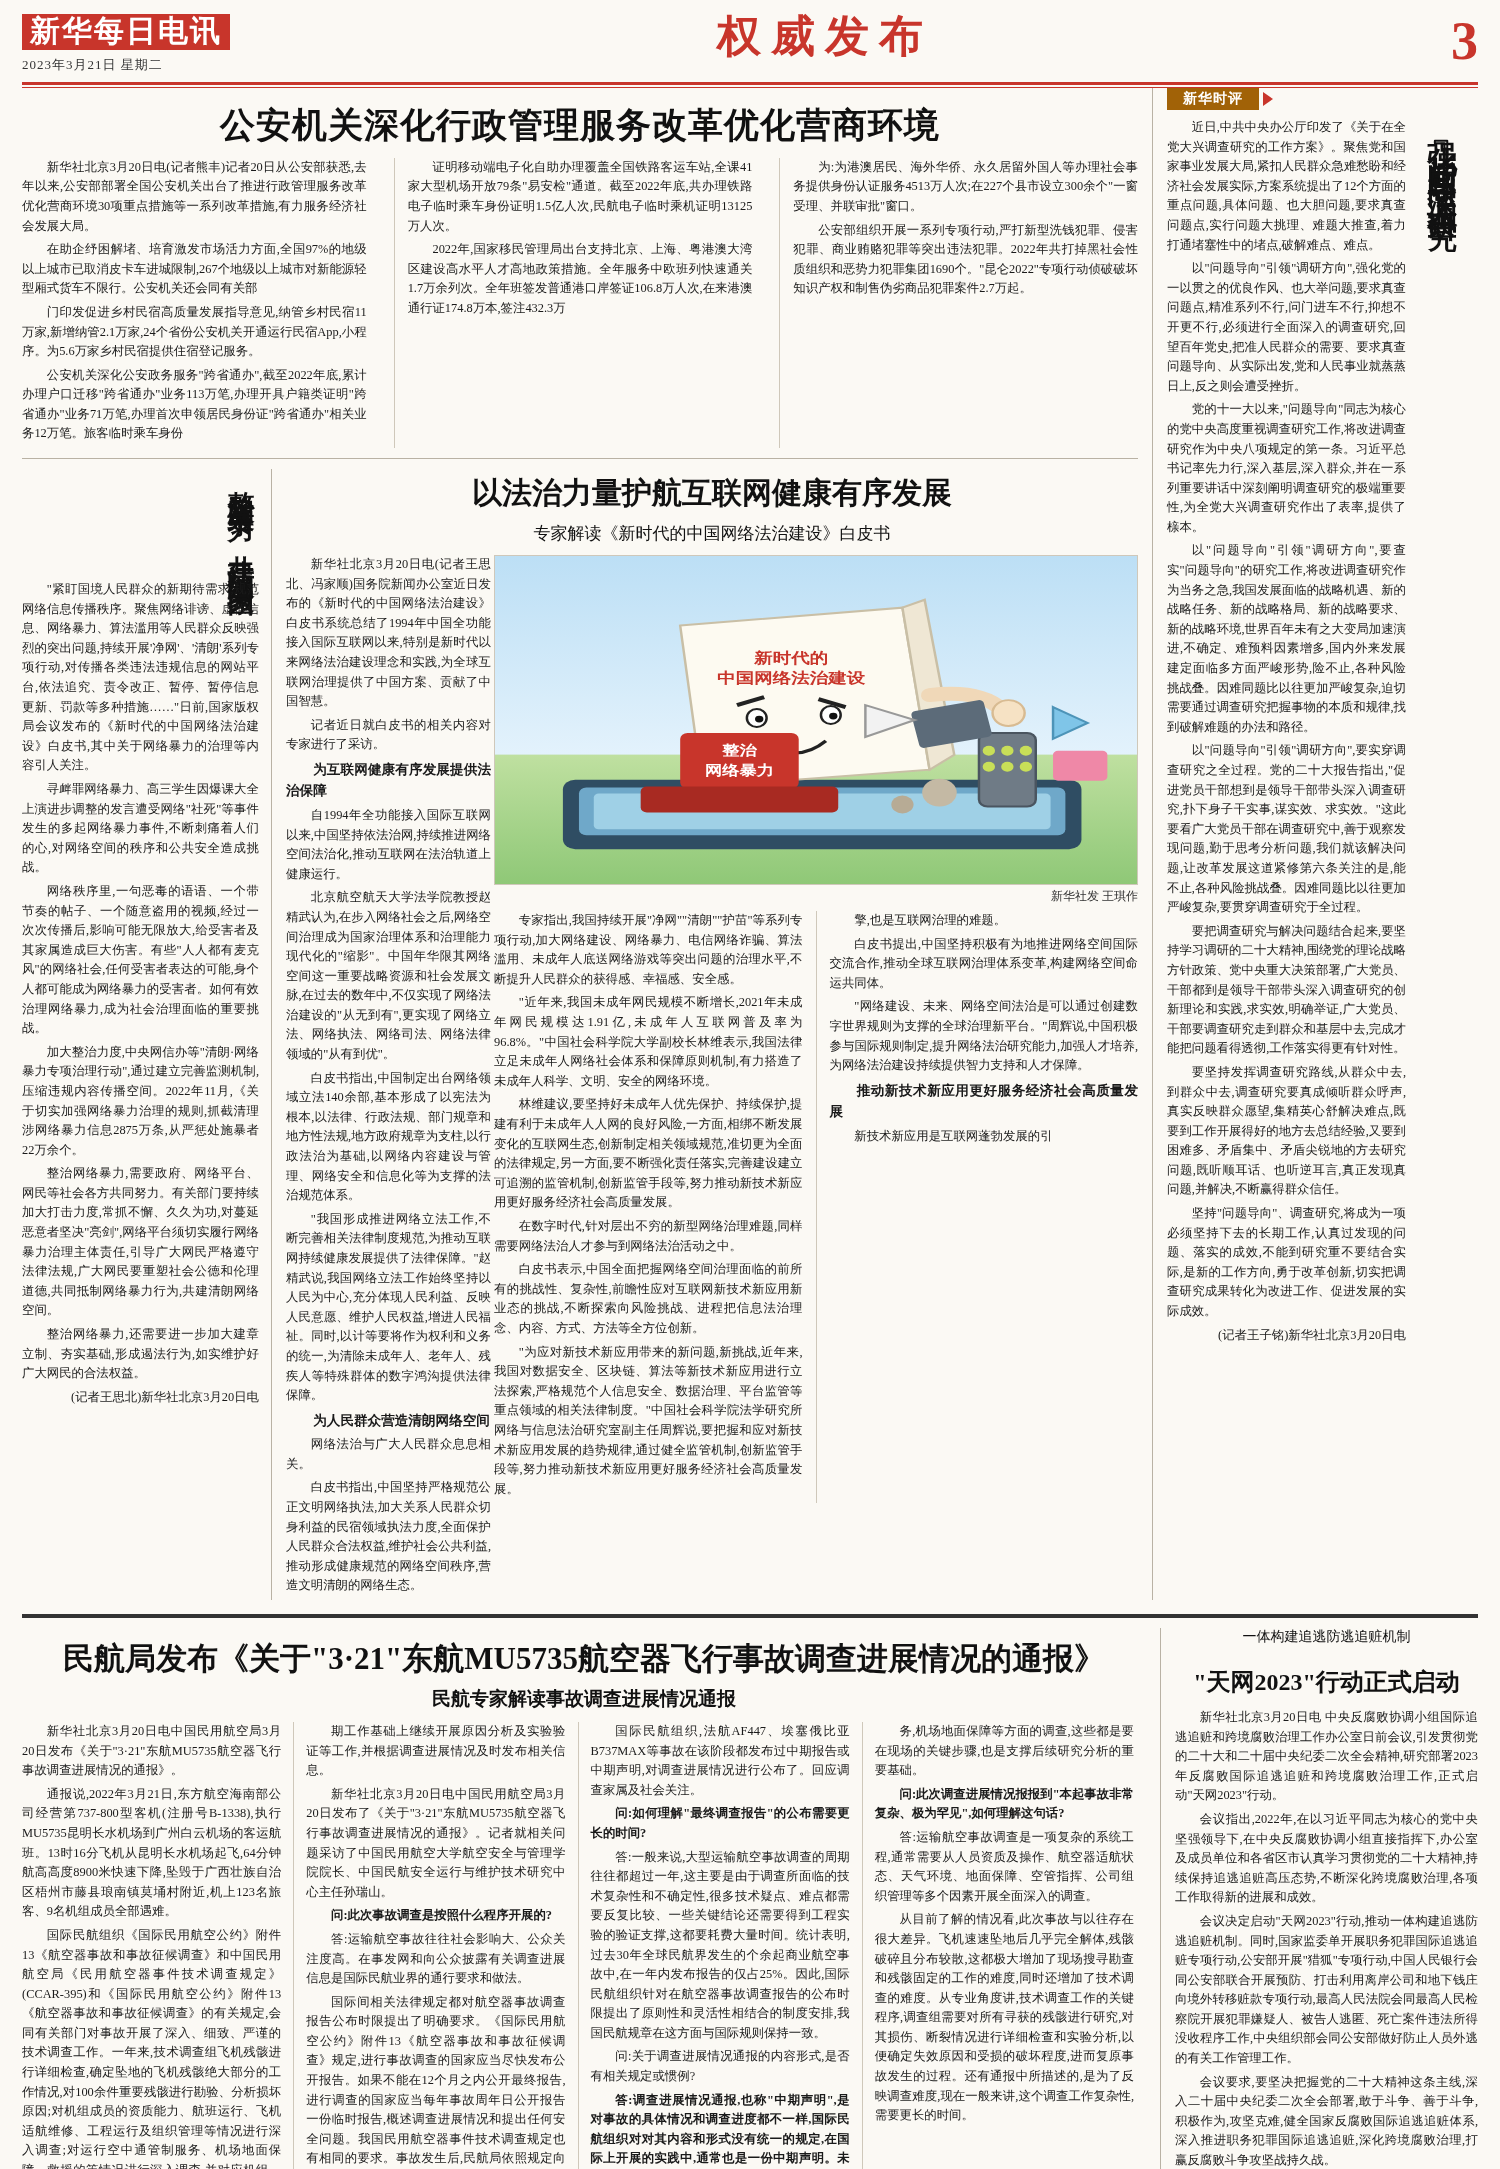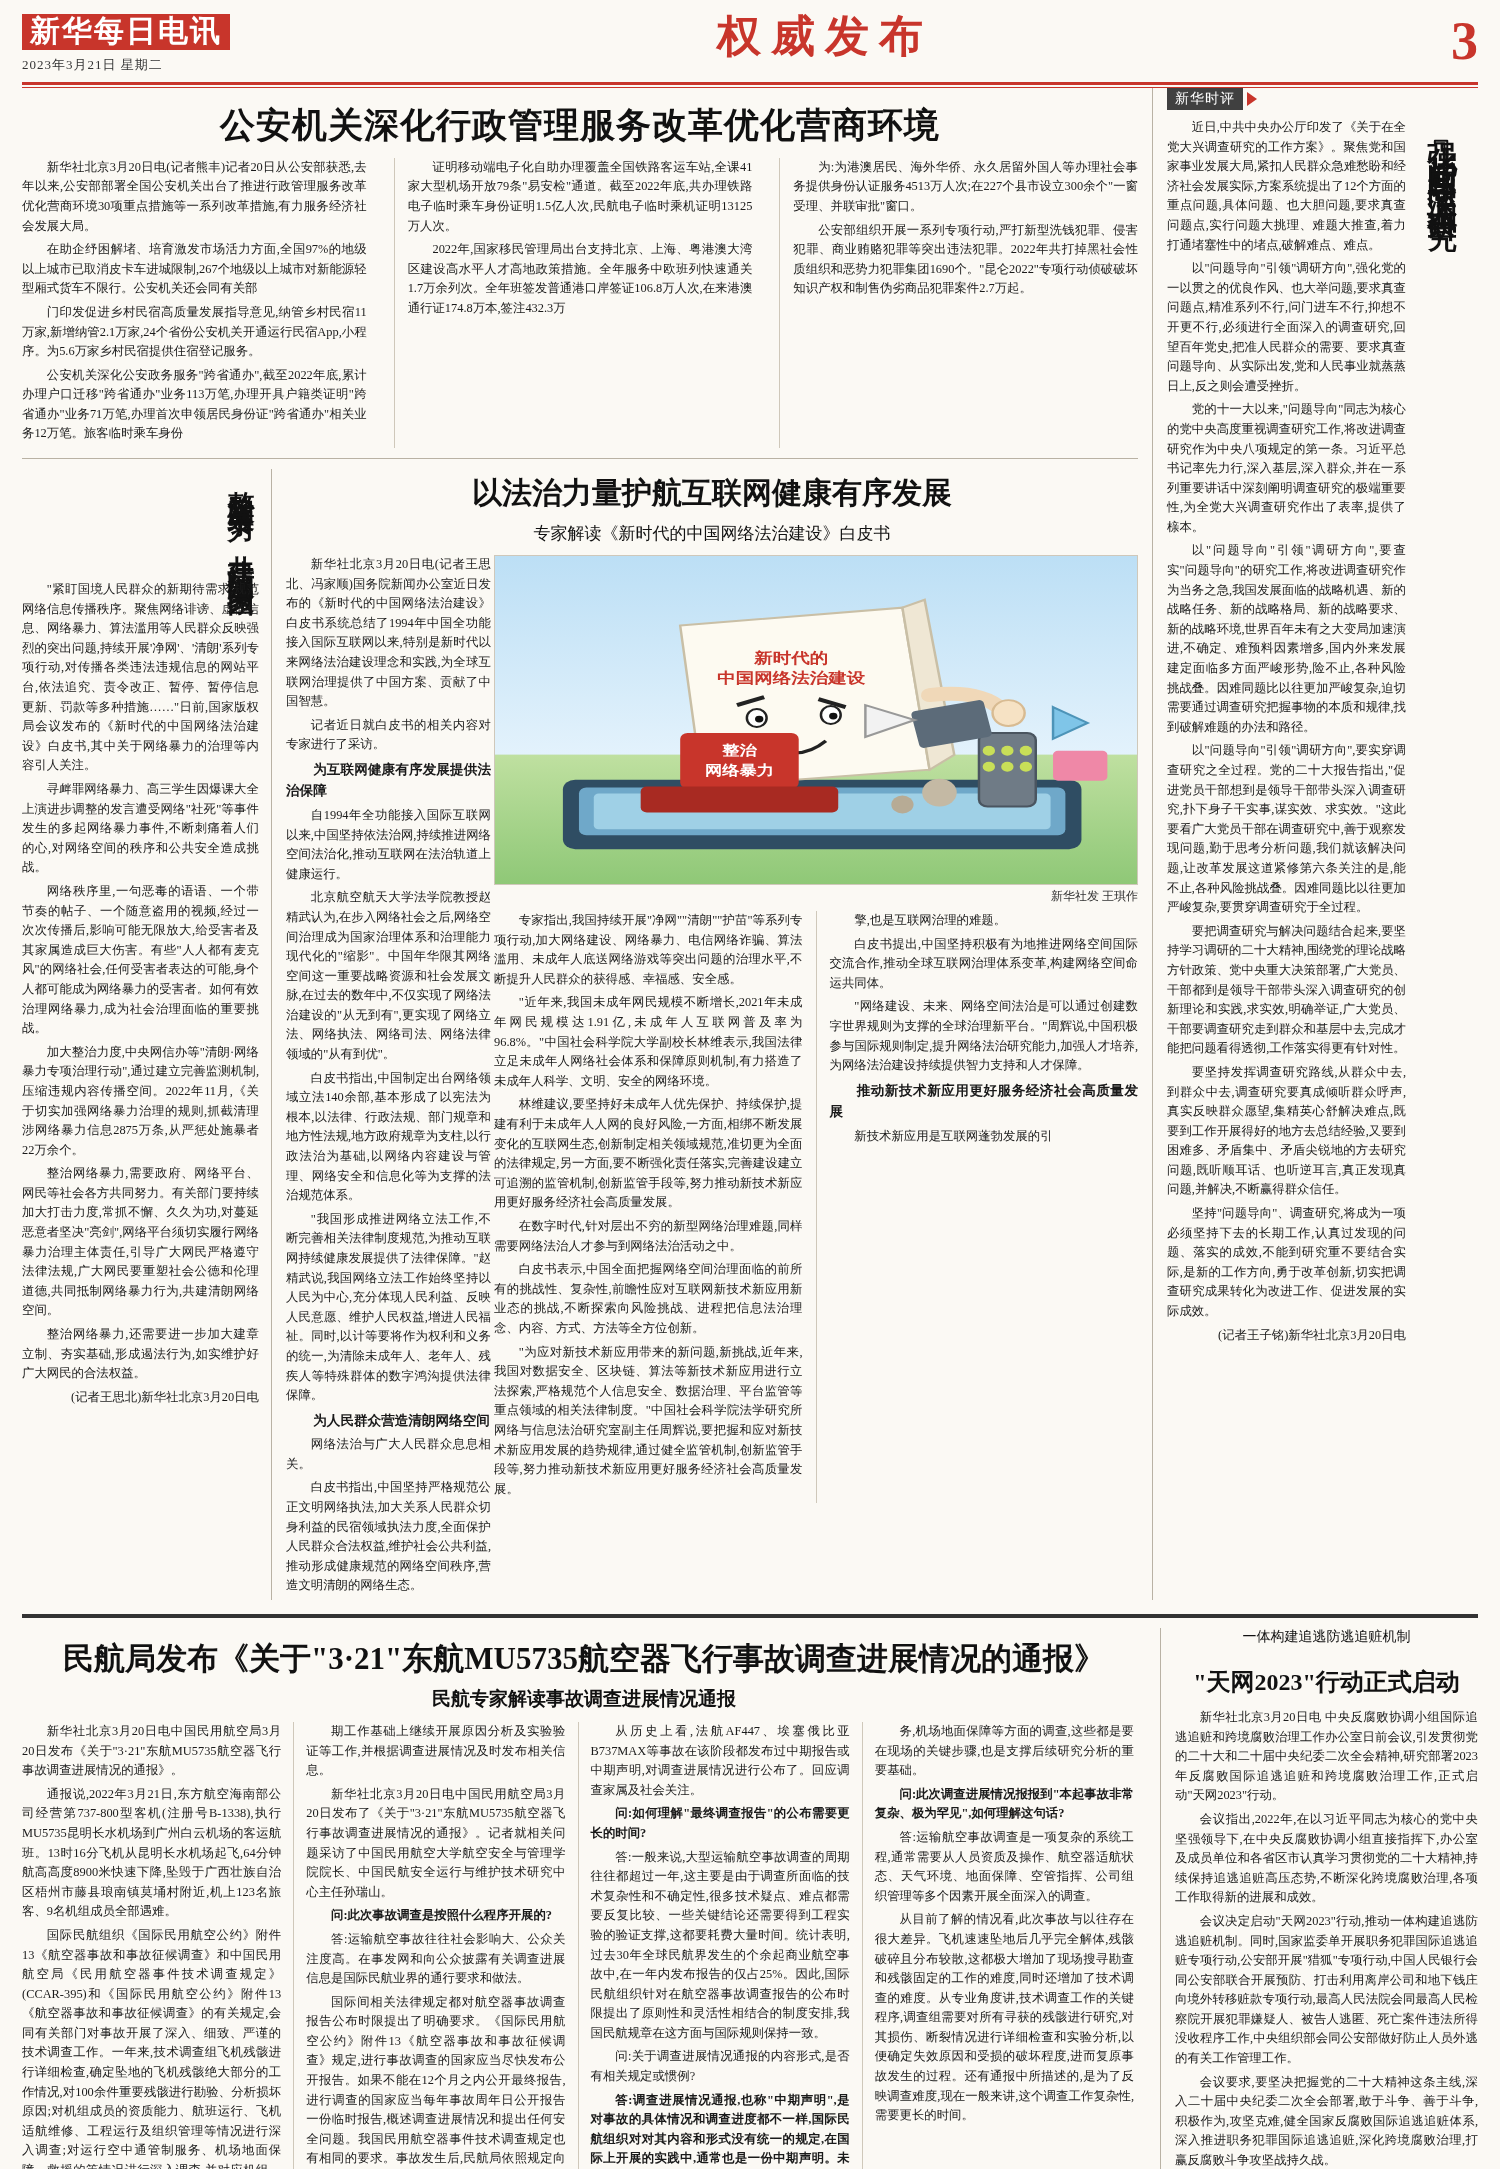--- a/index.html
+++ b/index.html
@@ -69,22 +69,22 @@
 
   
   .illus {
     position:relative; width:100%; height:330px; overflow:hidden;
     background:linear-gradient(#cfe6f6 0%, #dff0fb 42%, #bfe0a8 42%, #a9d492 100%);
     border:1px solid #cfc8ba;
   }
   .caption { text-align:right; font-size:12px; color:#333; margin-top:3px; }
 
   .redtag {
-    display:inline-block; background:#404040; color:#fff; font-size:14px;
-    font-weight:normal; padding:2px 8px; letter-spacing:1px;
+    display:inline-block; background:#a16207; color:#fff; font-size:14px;
+    font-weight:bold; padding:2px 16px; letter-spacing:1px;
   }
   .redtag-wrap { display:flex; align-items:center; gap:4px; }
   .tri { width:0;height:0;border-left:10px solid #c8352b;border-top:7px solid transparent;border-bottom:7px solid transparent;}
 
   .sig { text-align:right; font-size:12.4px; margin-top:4px; }
 
   .mid-rule { border-top:1px solid #b9b2a4; margin:12px 0 0; }
   .double-rule { border-top:3px solid #333; border-bottom:1px solid #333; height:4px; margin:14px 0 10px; }
 
   .bottom-hl { text-align:center; font-weight:bold; font-size:31px; letter-spacing:0px; margin:10px 0 6px; }
@@ -304,21 +304,21 @@
 
         </div>
         <div class="body-col">
           <p>期工作基础上继续开展原因分析及实验验证等工作,并根据调查进展情况及时发布相关信息。</p>
           <p>新华社北京3月20日电中国民用航空局3月20日发布了《关于"3·21"东航MU5735航空器飞行事故调查进展情况的通报》。记者就相关问题采访了中国民用航空大学航空安全与管理学院院长、中国民航安全运行与维护技术研究中心主任孙瑞山。</p>
           <p class="q">问:此次事故调查是按照什么程序开展的?</p>
           <p>答:运输航空事故往往社会影响大、公众关注度高。在事发网和向公众披露有关调查进展信息是国际民航业界的通行要求和做法。</p>
           <p>国际间相关法律规定都对航空器事故调查报告公布时限提出了明确要求。《国际民用航空公约》附件13《航空器事故和事故征候调查》规定,进行事故调查的国家应当尽快发布公开报告。如果不能在12个月之内公开最终报告,进行调查的国家应当每年事故周年日公开报告一份临时报告,概述调查进展情况和提出任何安全问题。我国民用航空器事件技术调查规定也有相同的要求。事故发生后,民航局依照规定向社会公布了有关事故调查的初步情况。同时,依照在不公开的情况下,组织事件调查的组织,组织事件调查的组织应当自事故周年日起至少有一个单件的周年日期为调查进展情况。</p>
         </div>
         <div class="body-col">
-          <p>从历史上看,法航AF447、埃塞俄比亚B737MAX等事故在该阶段都发布过中期报告或中期声明,对调查进展情况进行公布了。回应调查家属及社会关注。</p>
+          <p>国际民航组织,法航AF447、埃塞俄比亚B737MAX等事故在该阶段都发布过中期报告或中期声明,对调查进展情况进行公布了。回应调查家属及社会关注。</p>
           <p class="q">问:如何理解"最终调查报告"的公布需要更长的时间?</p>
           <p>答:一般来说,大型运输航空事故调查的周期往往都超过一年,这主要是由于调查所面临的技术复杂性和不确定性,很多技术疑点、难点都需要反复比较、一些关键结论还需要得到工程实验的验证支撑,这都要耗费大量时间。统计表明,过去30年全球民航界发生的个余起商业航空事故中,在一年内发布报告的仅占25%。因此,国际民航组织针对在航空器事故调查报告的公布时限提出了原则性和灵活性相结合的制度安排,我国民航规章在这方面与国际规则保持一致。</p>
           <p>问:关于调查进展情况通报的内容形式,是否有相关规定或惯例?</p>
           <p class="q">答:调查进展情况通报,也称"中期声明",是对事故的具体情况和调查进度都不一样,国际民航组织对对其内容和形式没有统一的规定,在国际上开展的实践中,通常也是一份中期声明。未此中国民用航空局所发布的情况通报,从形式上,未看与国际上普发布过的案例具有共同特征,在内容上披露了目前已经掌握的情况,通报的最大效进度等,内容上基本涵盖了事故调查工作的重点要素,进对飞机残骸的搜集、勘验、检查、整理、运输、试验、对机组成员资质的,航器运行、飞机适航维修、空中交通管制服</p>
           <p></p>
         </div>
         <div class="body-col">
           <p>务,机场地面保障等方面的调查,这些都是要在现场的关键步骤,也是支撑后续研究分析的重要基础。</p>
           <p class="q">问:此次调查进展情况报报到"本起事故非常复杂、极为罕见",如何理解这句话?</p>
           <p>答:运输航空事故调查是一项复杂的系统工程,通常需要从人员资质及操作、航空器适航状态、天气环境、地面保障、空管指挥、公司组织管理等多个因素开展全面深入的调查。</p>

